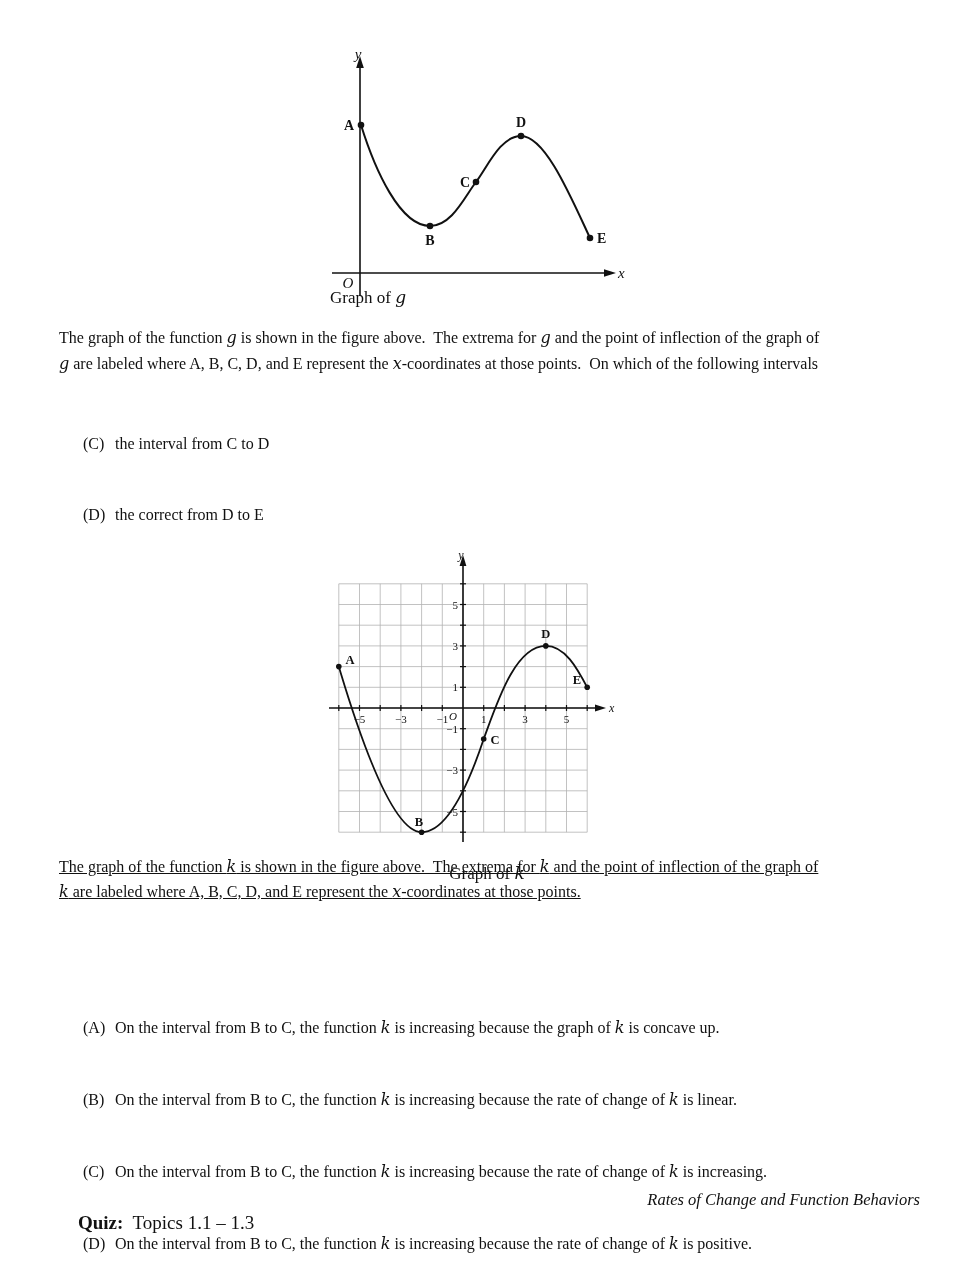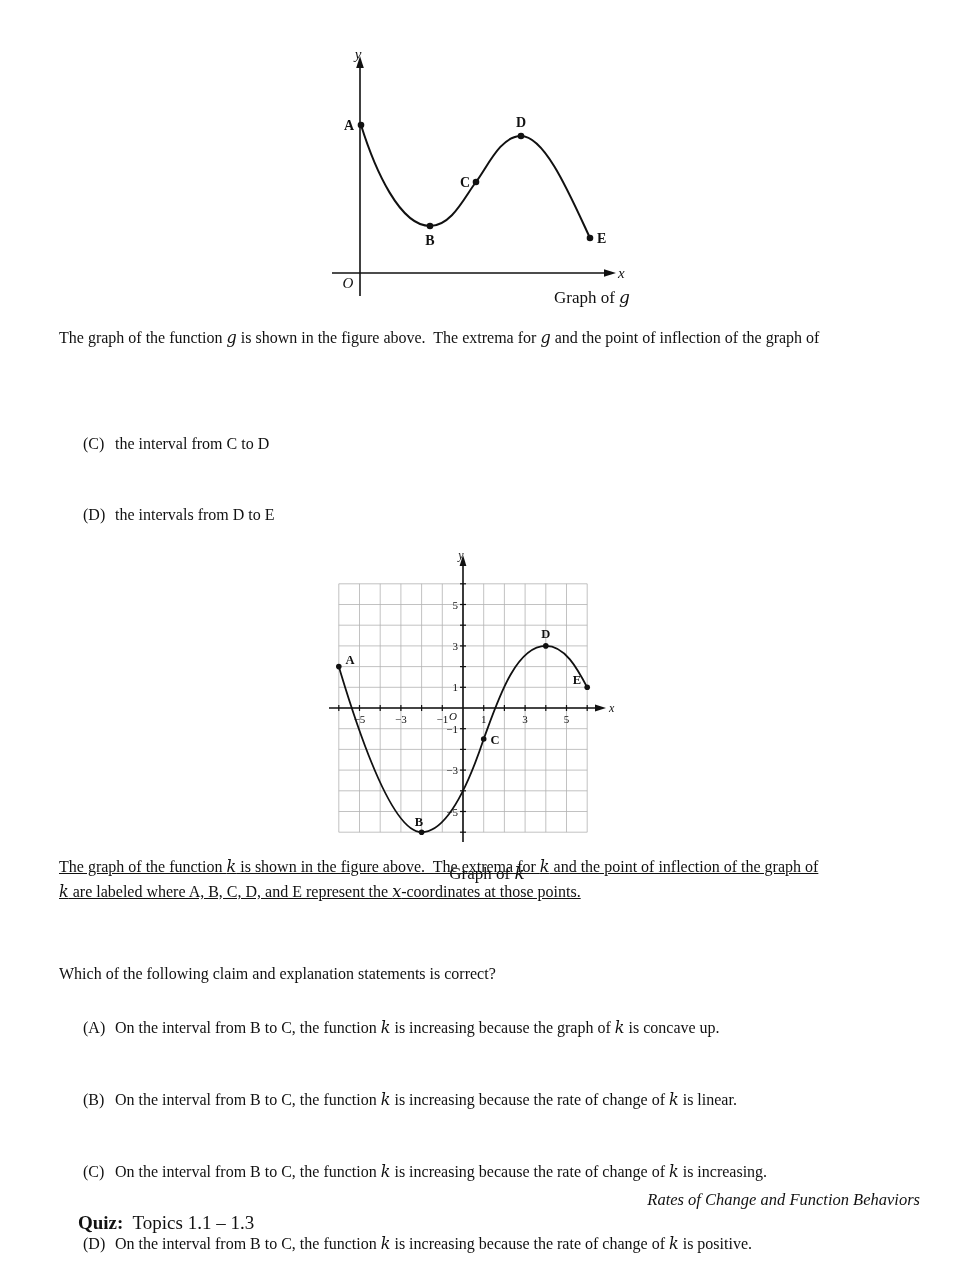--- a/index.html
+++ b/index.html
@@ -14,21 +14,21 @@
   .qline{position:absolute;left:59px;top:965px;font-size:16px;}
   .options{position:absolute;left:59px;width:900px;font-size:16px;}
   .optq1{top:417px;}
   .optq2{top:1001px;}
   .opt-row{line-height:18px;white-space:pre;}
   .optq1 .opt-row{margin-bottom:17px;}
   .optq2 .opt-row{margin-bottom:18px;}
   .opt-label{display:inline-block;width:32px;}
   figure{margin:0;}
   .g-svg{position:absolute;left:330px;top:42px;}
-  .g-caption{position:absolute;left:330px;top:287px;width:300px;text-align:right;
+  .g-caption{position:absolute;left:330px;top:287px;width:300px;text-align:left;
              font-size:17px;white-space:pre;}
   .k-svg{position:absolute;left:325px;top:550px;}
   .k-caption{position:absolute;left:377px;top:863px;width:220px;text-align:center;
              font-size:17px;white-space:pre;}
   .footer-left{position:absolute;left:59px;top:1190px;font-size:19px;white-space:pre;}
   .footer-left .b{font-weight:bold;}
   .footer-right{position:absolute;right:59px;top:1190px;font-size:16.5px;font-style:italic;}
   svg text{font-family:"Liberation Serif", serif;fill:#111;}
   .axlbl{font-style:italic;}
   .ptlbl{font-weight:bold;}
@@ -60,28 +60,29 @@
       <text class="ptlbl" x="100" y="203" font-size="14" text-anchor="middle">B</text>
       <text class="ptlbl" x="140" y="145" font-size="14" text-anchor="end">C</text>
       <text class="ptlbl" x="191" y="85" font-size="14" text-anchor="middle">D</text>
       <text class="ptlbl" x="267" y="201" font-size="14" text-anchor="start">E</text>
     </svg>
     <figcaption class="g-caption">Graph of <i class="mi">g</i></figcaption>
   </figure>
 
   <div class="para p1">
     <div class="line">The graph of the function <i class="mi">g</i> is shown in the figure above.  The extrema for <i class="mi">g</i> and the point of inflection of the graph of</div>
+    <div class="line"><i class="mi">g</i> are labeled where A, B, C, D, and E represent the <i class="mi">x</i>-coordinates at those points.  On which of the following intervals</div>
   </div>
 
   <div class="options optq1">
     <div class="opt-row">
       <span class="opt-label">(C)</span><span class="opt-text">the interval from C to D</span>
     </div>
     <div class="opt-row">
-      <span class="opt-label">(D)</span><span class="opt-text">the intervals from D to E</span>
+      <span class="opt-label">(D)</span><span class="opt-text">the correct from D to E</span>
     </div>
   </div>
 
   <figure>
     <svg class="k-svg" width="292" height="300" viewBox="0 0 292 300">
 
       <g stroke="#b3b3b3" stroke-width="0.8">
         <line x1="13.8" y1="33.8" x2="13.8" y2="282.2"></line>
           <line x1="34.5" y1="33.8" x2="34.5" y2="282.2"></line>
         <line x1="55.2" y1="33.8" x2="55.2" y2="282.2"></line>
@@ -175,21 +176,20 @@
       <text class="ptlbl" x="220.8" y="88" font-size="12.5" text-anchor="middle">D</text>
       <text class="ptlbl" x="256" y="134" font-size="12.5" text-anchor="end">E</text>
     </svg>
     <figcaption class="k-caption">Graph of <i class="mi">k</i></figcaption>
   </figure>
 
   <div class="para p2">
     <div class="line">The graph of the function <i class="mi">k</i> is shown in the figure above.  The extrema for <i class="mi">k</i> and the point of inflection of the graph of</div>
     <div class="line"><i class="mi">k</i> are labeled where A, B, C, D, and E represent the <i class="mi">x</i>-coordinates at those points.</div>
   </div>
-  <div class="qline line">Which of the following claim and explanation statements is correct?</div>
 
   <div class="options optq2">
     <div class="opt-row">
       <span class="opt-label">(A)</span><span class="opt-text">On the interval from B to C, the function <i class="mi">k</i> is increasing because the graph of <i class="mi">k</i> is concave up.</span>
     </div>
     <div class="opt-row">
       <span class="opt-label">(B)</span><span class="opt-text">On the interval from B to C, the function <i class="mi">k</i> is increasing because the rate of change of <i class="mi">k</i> is linear.</span>
     </div>
     <div class="opt-row">
       <span class="opt-label">(C)</span><span class="opt-text">On the interval from B to C, the function <i class="mi">k</i> is increasing because the rate of change of <i class="mi">k</i> is increasing.</span>

